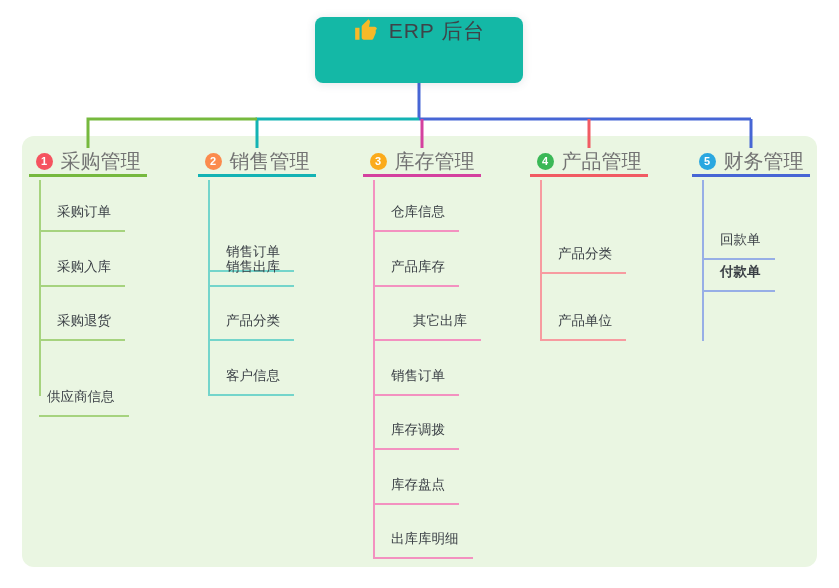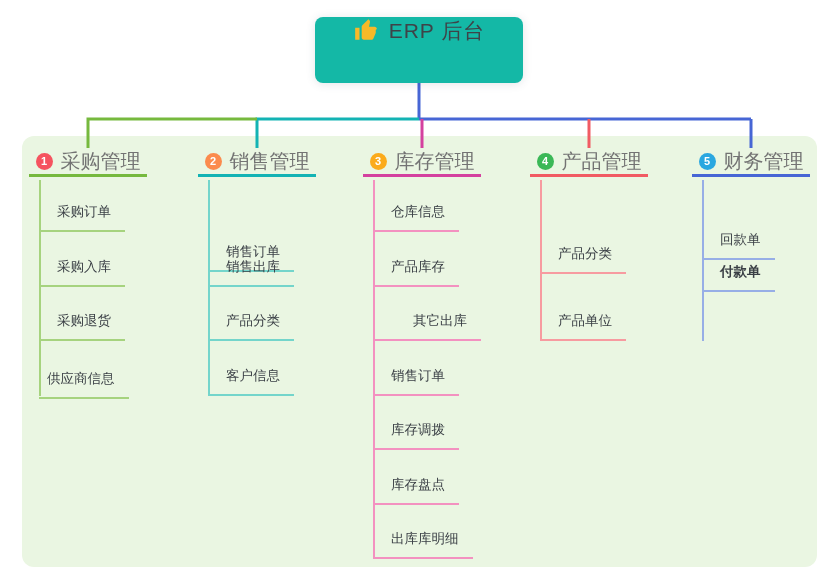--- a/index.html
+++ b/index.html
@@ -113,21 +113,21 @@
   <div id="branches">
       <div class="branch" style="left: 29px;">
         <div class="branch-title" style="border-bottom-color: rgb(118, 185, 62);">
           <span class="badge" style="background: rgb(245, 83, 95);">1</span>
           <span class="branch-label">采购管理</span>
         </div>
         <div class="vline" style="background: rgb(166, 211, 126); height: 215.5px;"></div>
         <div class="child" style="top: 257.5px; border-bottom-color: rgb(166, 211, 126);">采购入库</div>
         <div class="child" style="top: 203px; border-bottom-color: rgb(166, 211, 126);">采购订单</div>
         <div class="child" style="top: 312px; border-bottom-color: rgb(166, 211, 126);">采购退货</div>
-        <div class="child" style="top: 370px; border-bottom-color: rgb(166, 211, 126); padding-left: 8px;">供应商信息</div>
+        <div class="child" style="top: 388px; border-bottom-color: rgb(166, 211, 126); padding-left: 8px;">供应商信息</div>
       </div>
       <div class="branch" style="left: 198px;">
         <div class="branch-title" style="border-bottom-color: rgb(19, 179, 180);">
           <span class="badge" style="background: rgb(251, 139, 77);">2</span>
           <span class="branch-label">销售管理</span>
         </div>
         <div class="vline" style="background: rgb(116, 213, 203); height: 215.5px;"></div>
         <div class="child" style="top: 203px; border-bottom-color: rgb(116, 213, 203); margin-top: 40px;">销售订单</div>
         <div class="child" style="top: 257.5px; border-bottom-color: rgb(116, 213, 203);">销售出库</div>
         <div class="child" style="top: 312px; border-bottom-color: rgb(116, 213, 203);">产品分类</div>

